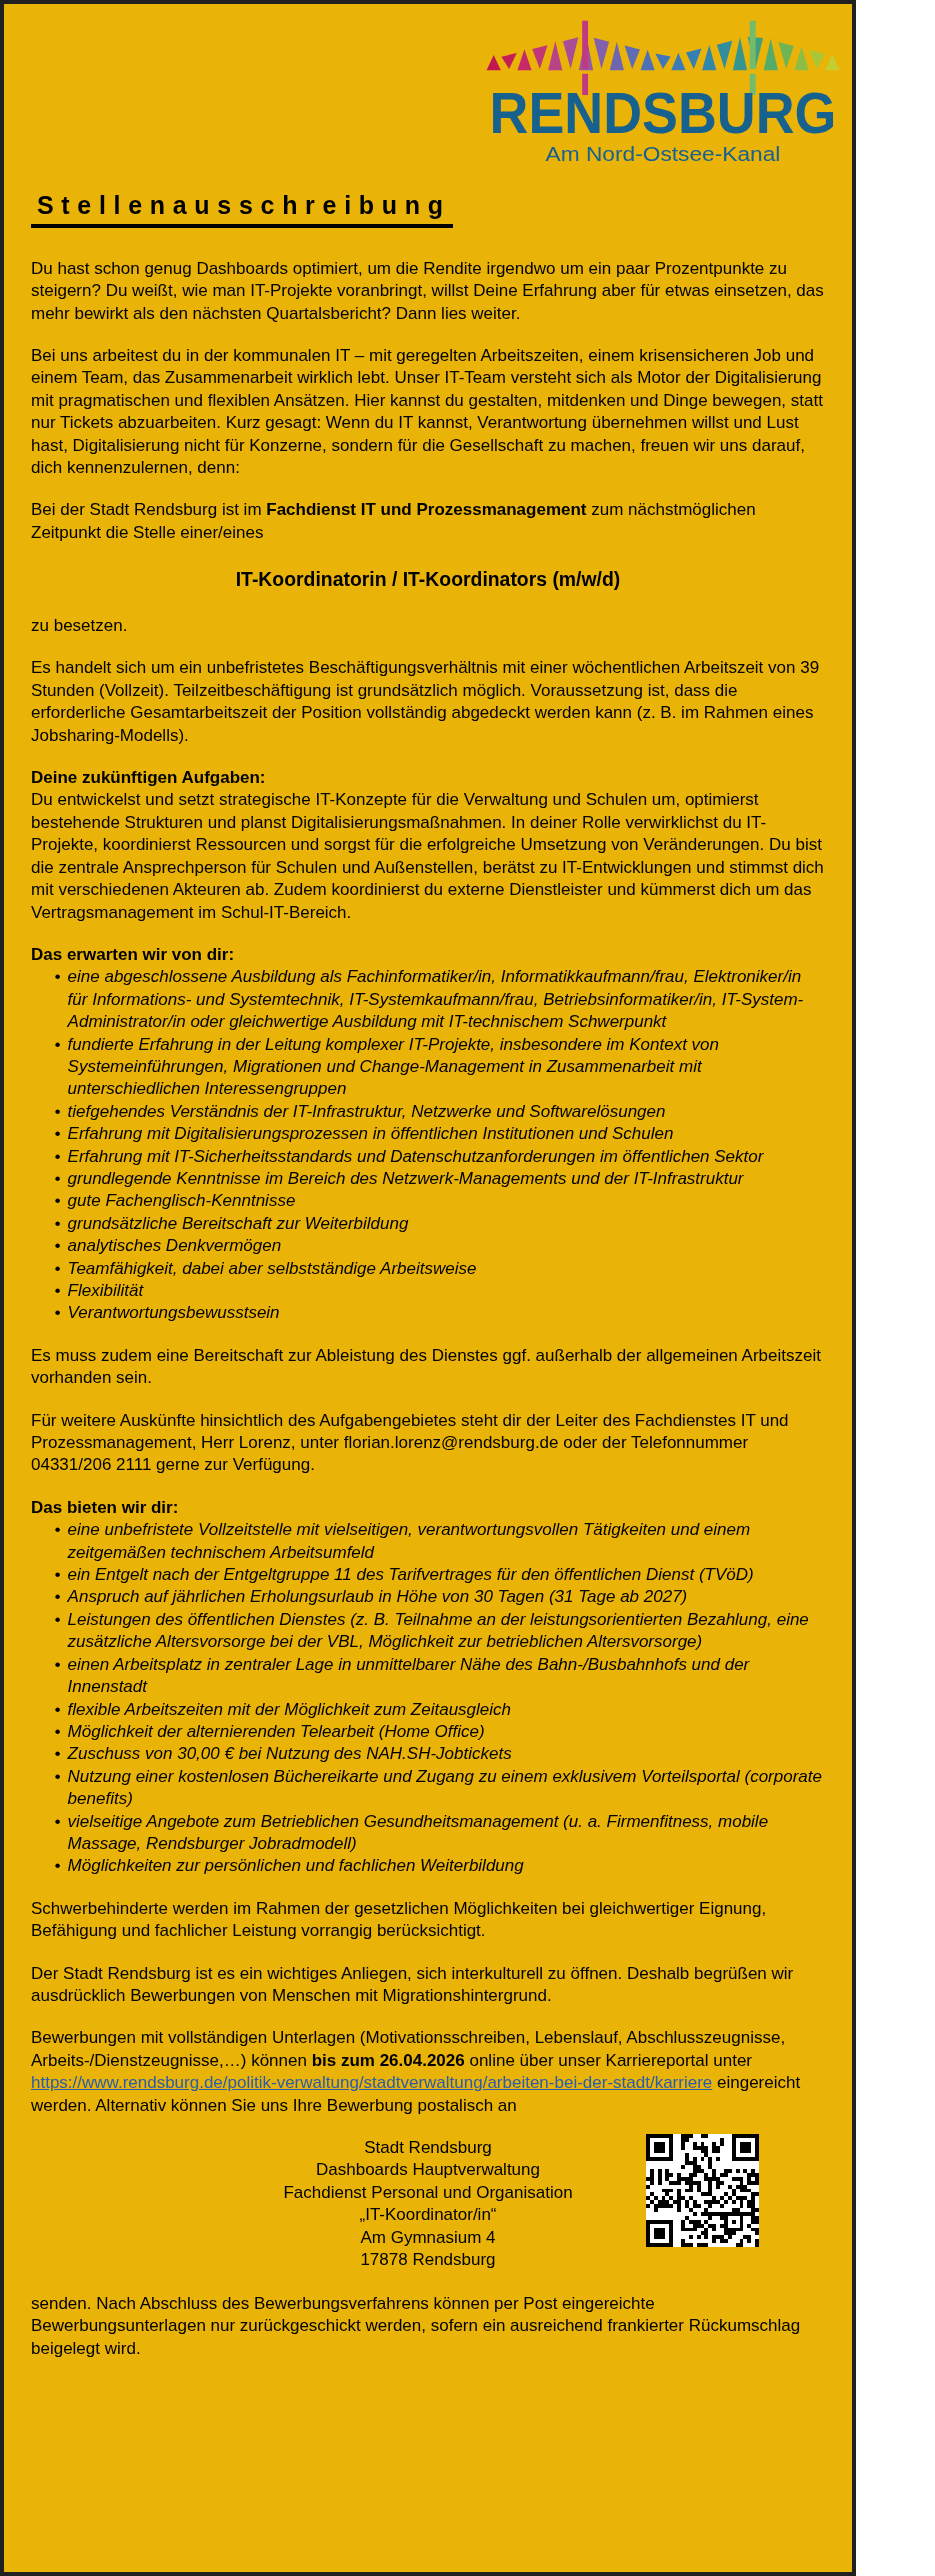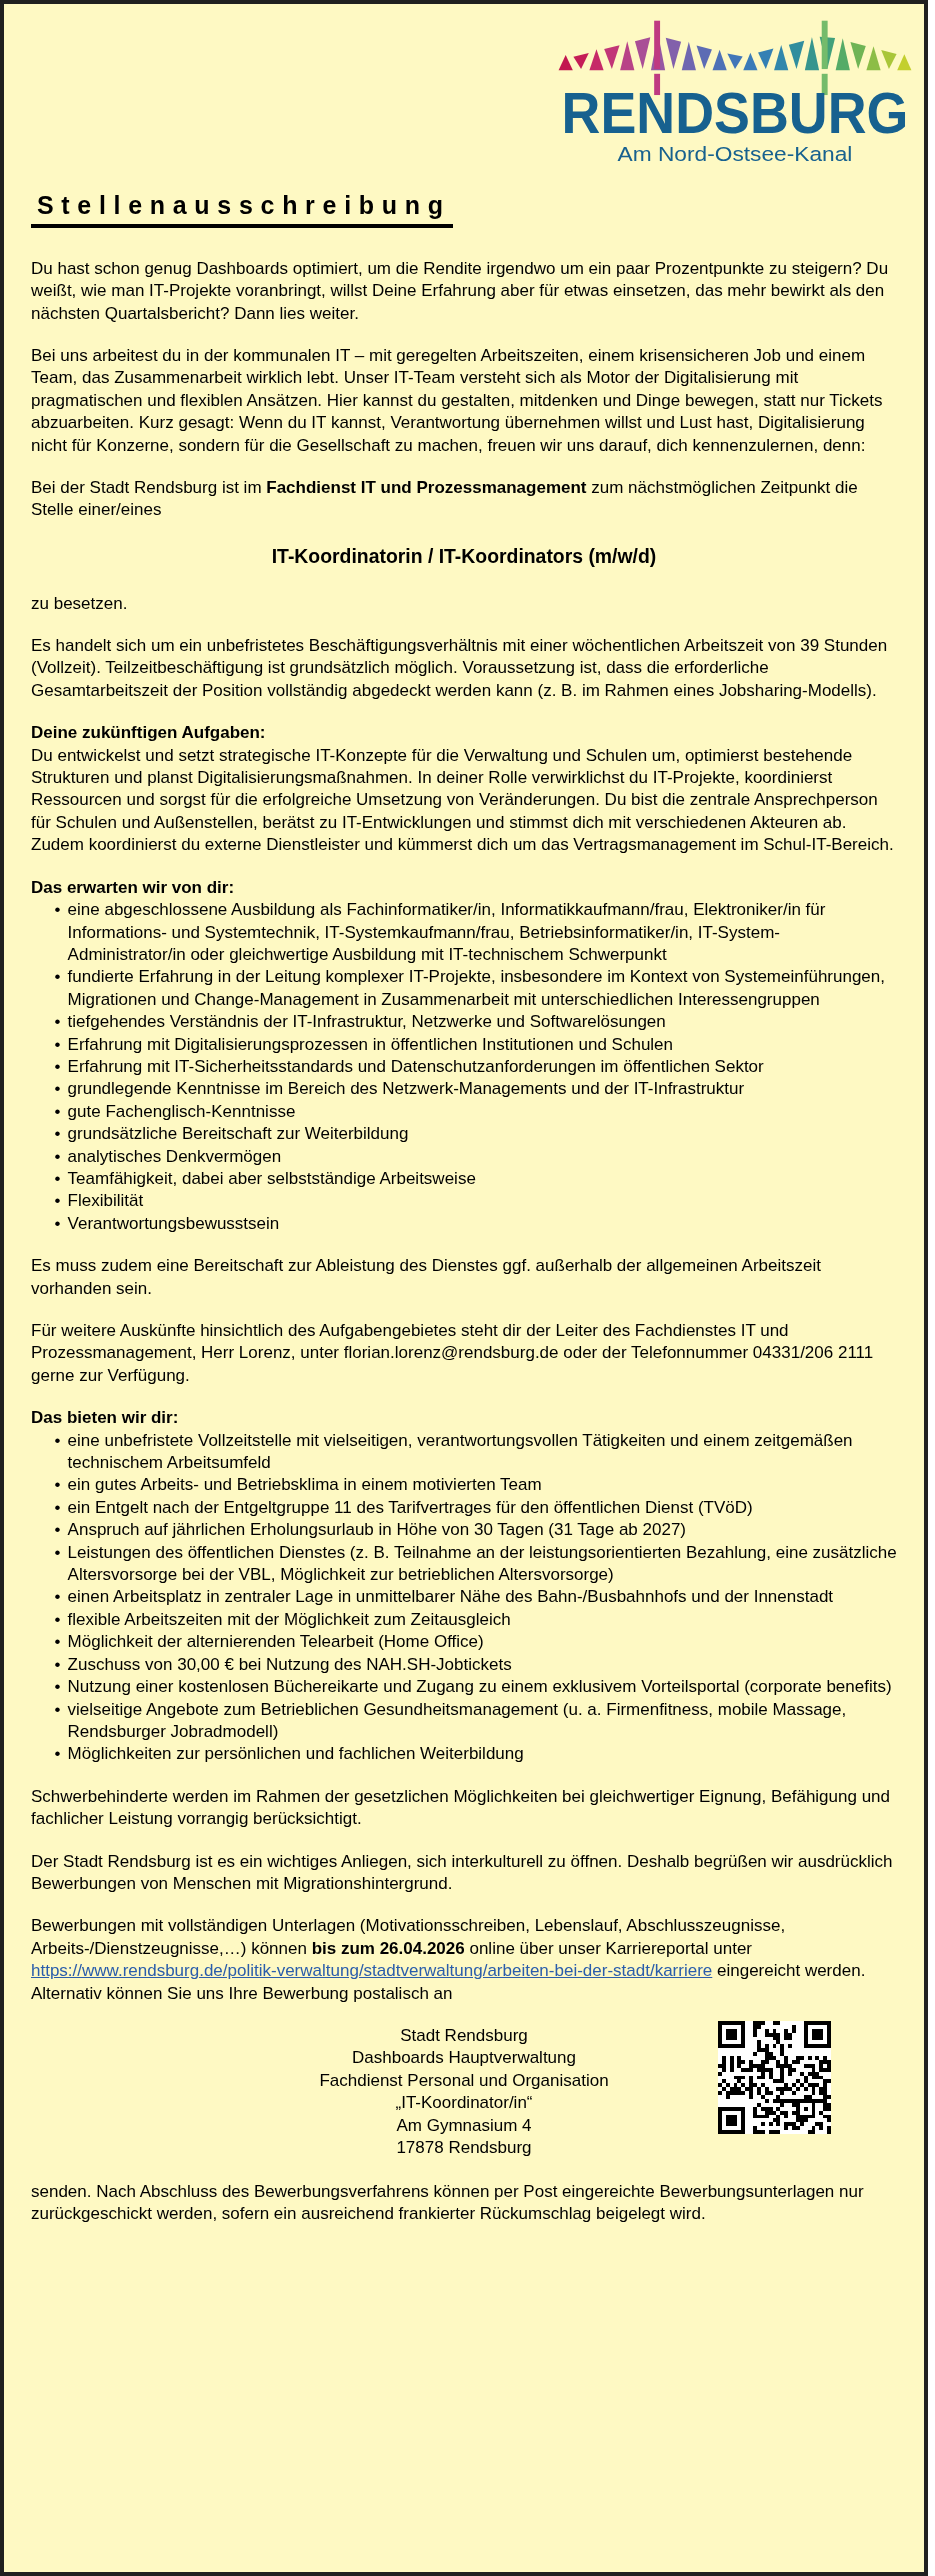--- a/index.html
+++ b/index.html
@@ -1,21 +1,21 @@
 <!DOCTYPE html>
 <html lang="de" style="font-size:9.4px"><head>
 <meta charset="utf-8">
 <style>
   html,body{margin:0;padding:0;background:#ffffff;}
   body{width:936px;font-family:"Liberation Sans","DejaVu Sans",sans-serif;}
   .page{
     box-sizing:border-box;
-    width:928px;height:2576px;
+    width:856px;height:2576px;
     border:4.1px solid #202020;
-    background:#fef9c3;
+    background:#eab308;
     padding:13px 27px 12px 27px;
     overflow:hidden;
     color:#000;
     font-size:17px;
     line-height:22.4px;
   }
   
   .logo-wrap{display:flex;justify-content:flex-end;margin-right:-15.3px;}
   .logo-svg{display:block;}
   
@@ -30,21 +30,21 @@
   }
   
   .para{margin:0 0 20px 0;}
   .para:last-child{margin-bottom:9px;}
   .section-heading{font-weight:bold;margin:0;}
   .block{margin:0 0 20px 0;}
   .position-title{
     text-align:center;font-weight:bold;font-size:19.4px;line-height:23.6px;
     margin:23.6px 0 23.6px 0;
   }
-  ul.bullets{margin:0 0 20px 0;padding:0 0 0 23.6px;list-style:none;}
+  ul.bullets{margin:0 0 20px 0;padding:0 0 0 23.6px;list-style:none;font-style:italic;}
   ul.bullets li{position:relative;padding-left:13px;margin:0;}
   ul.bullets li::before{content:"\2022";position:absolute;left:0;top:0;}
   a.doclink{color:#2a5dab;}
   
   .address-wrap{position:relative;margin:20px 0 20px 0;min-height:136px;}
   .address{ text-align:center;margin:0;}
   .qr{position:absolute;top:-3.5px;right:66px;width:113px;height:113px;}
 </style>
 </head>
 <body>
@@ -127,21 +127,20 @@
     </ul>
 
   <p class="para">Es muss zudem eine Bereitschaft zur Ableistung des Dienstes ggf. außerhalb der allgemeinen Arbeitszeit vorhanden sein.</p>
 
   <p class="para">Für weitere Auskünfte hinsichtlich des Aufgabengebietes steht dir der Leiter des Fachdienstes IT und Prozessmanagement, Herr Lorenz, unter florian.lorenz@rendsburg.de oder der Telefonnummer 04331/206 2111 gerne zur Verfügung.</p>
 
   <p class="section-heading">Das bieten wir dir:</p>
   <ul class="bullets">
 
   <li>eine unbefristete Vollzeitstelle mit vielseitigen, verantwortungsvollen Tätigkeiten und einem zeitgemäßen technischem Arbeitsumfeld</li>
-      <li>ein gutes Arbeits- und Betriebsklima in einem motivierten Team</li>
       <li>ein Entgelt nach der Entgeltgruppe 11 des Tarifvertrages für den öffentlichen Dienst (TVöD)</li>
       <li>Anspruch auf jährlichen Erholungsurlaub in Höhe von 30 Tagen (31 Tage ab 2027)</li>
       <li>Leistungen des öffentlichen Dienstes (z. B. Teilnahme an der leistungsorientierten Bezahlung, eine zusätzliche Altersvorsorge bei der VBL, Möglichkeit zur betrieblichen Altersvorsorge)</li>
       <li>einen Arbeitsplatz in zentraler Lage in unmittelbarer Nähe des Bahn-/Busbahnhofs und der Innenstadt</li>
       <li>flexible Arbeitszeiten mit der Möglichkeit zum Zeitausgleich</li>
       <li>Möglichkeit der alternierenden Telearbeit (Home Office)</li>
       <li>Zuschuss von 30,00 € bei Nutzung des NAH.SH-Jobtickets</li>
       <li>Nutzung einer kostenlosen Büchereikarte und Zugang zu einem exklusivem Vorteilsportal (corporate benefits)</li>
       <li>vielseitige Angebote zum Betrieblichen Gesundheitsmanagement (u. a. Firmenfitness, mobile Massage, Rendsburger Jobradmodell)</li>
       <li>Möglichkeiten zur persönlichen und fachlichen Weiterbildung</li>

